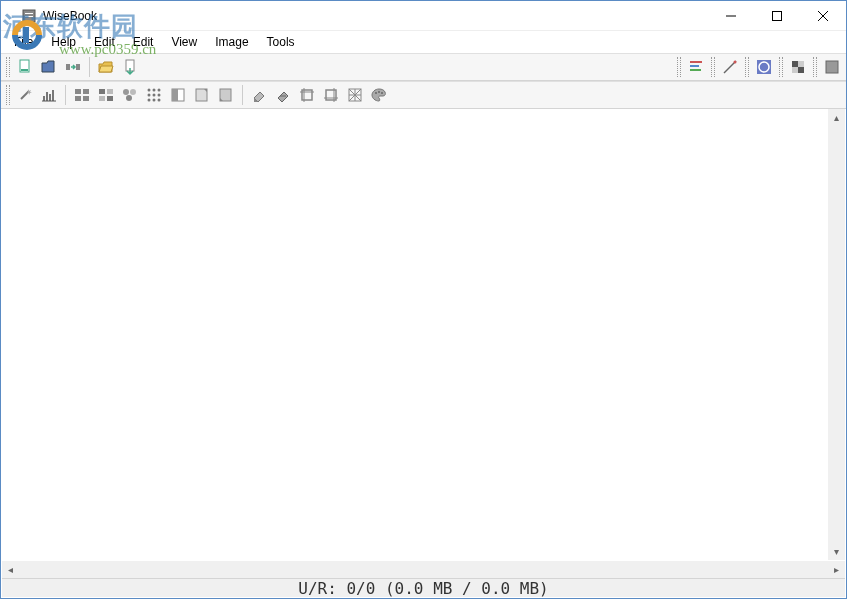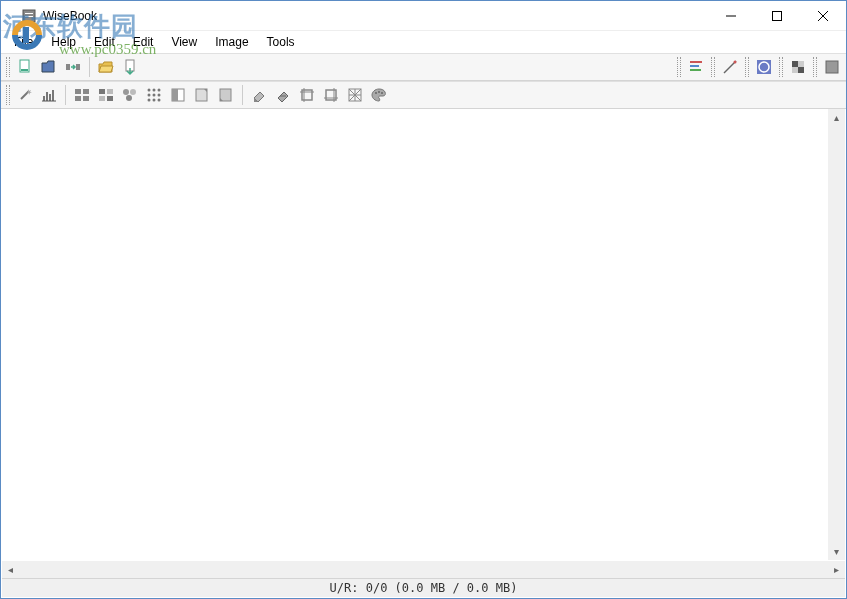--- a/index.html
+++ b/index.html
@@ -125,21 +125,21 @@
       left: 1px;
       right: 1px;
       bottom: 1px;
       height: 19px;
       background: #f0f0f0;
       border-top: 1px solid #d4d4d4;
       display: flex;
       align-items: center;
       justify-content: center;
       font-family: "Consolas", monospace;
-      font-size: 12px;
+      font-size: 16px;
       color: #333;
     }
     .watermark {
       position: absolute;
       top: 8px;
       left: 2px;
       pointer-events: none;
       z-index: 100;
     }
     .wm-text1 {

